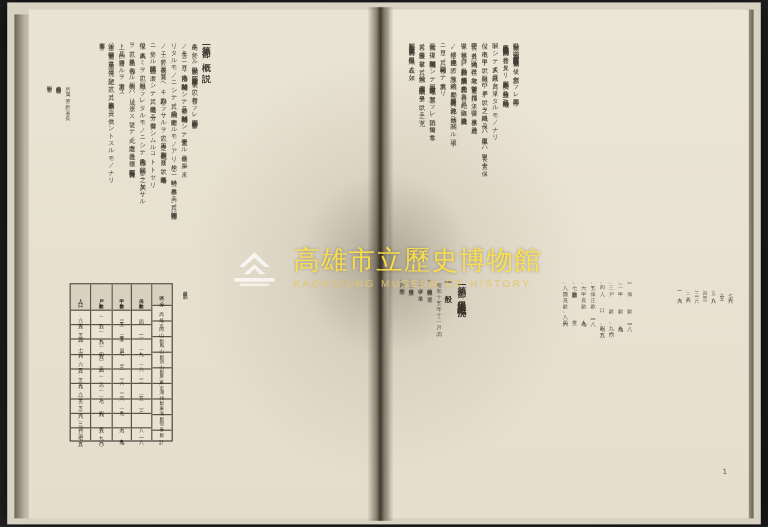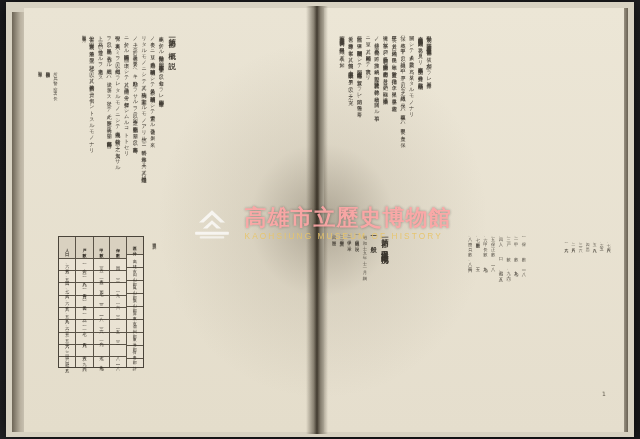--- a/index.html
+++ b/index.html
@@ -108,21 +108,21 @@
   
   .watermark{
     position:absolute;left:0;right:0;top:198px;height:52px;
     display:flex;align-items:center;justify-content:center;
     gap:10px;
     pointer-events:none;
   }
   .wm-logo{width:46px;height:34px;opacity:.82;}
   .wm-text{display:flex;flex-direction:column;line-height:1;}
   .wm-cn{
-    font-size:22px;font-weight:bold;color:#fca5a5;
+    font-size:22px;font-weight:normal;color:#fde047;
     letter-spacing:1px;
     text-shadow:0 0 3px rgba(0,0,0,.35);
     opacity:.93;
     font-family:"DejaVu Sans", sans-serif;
   }
   .wm-en{
     font-size:8.3px;color:#e8c56a;letter-spacing:2.1px;margin-top:3px;
     opacity:.92;
     font-family:"Liberation Sans", sans-serif;
   }

